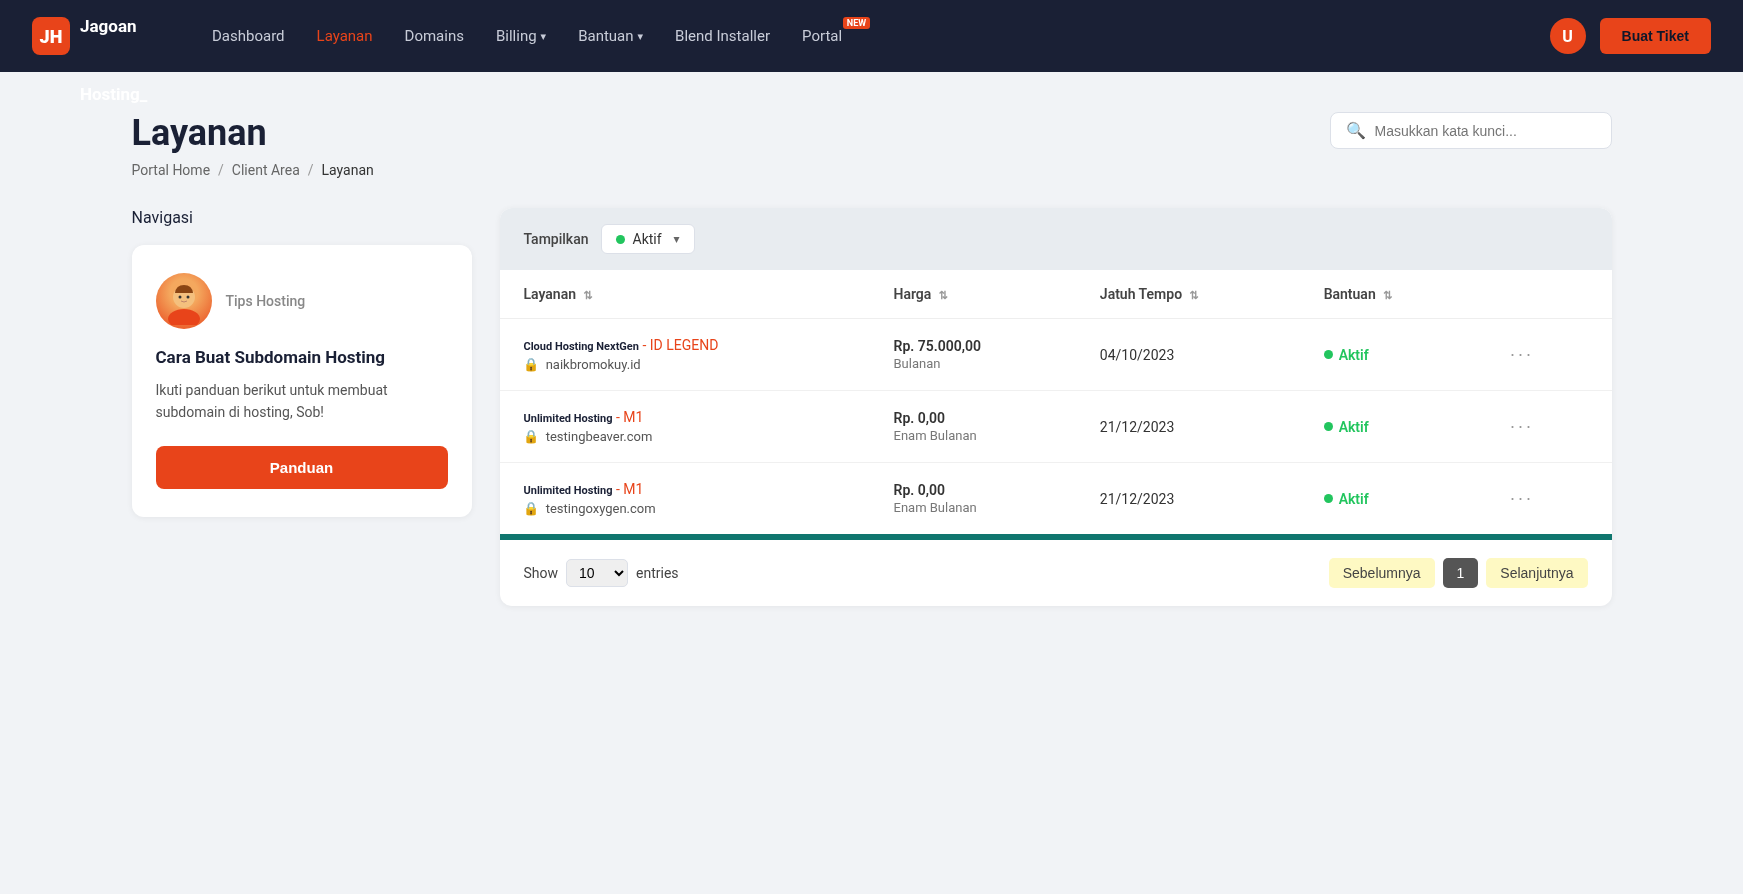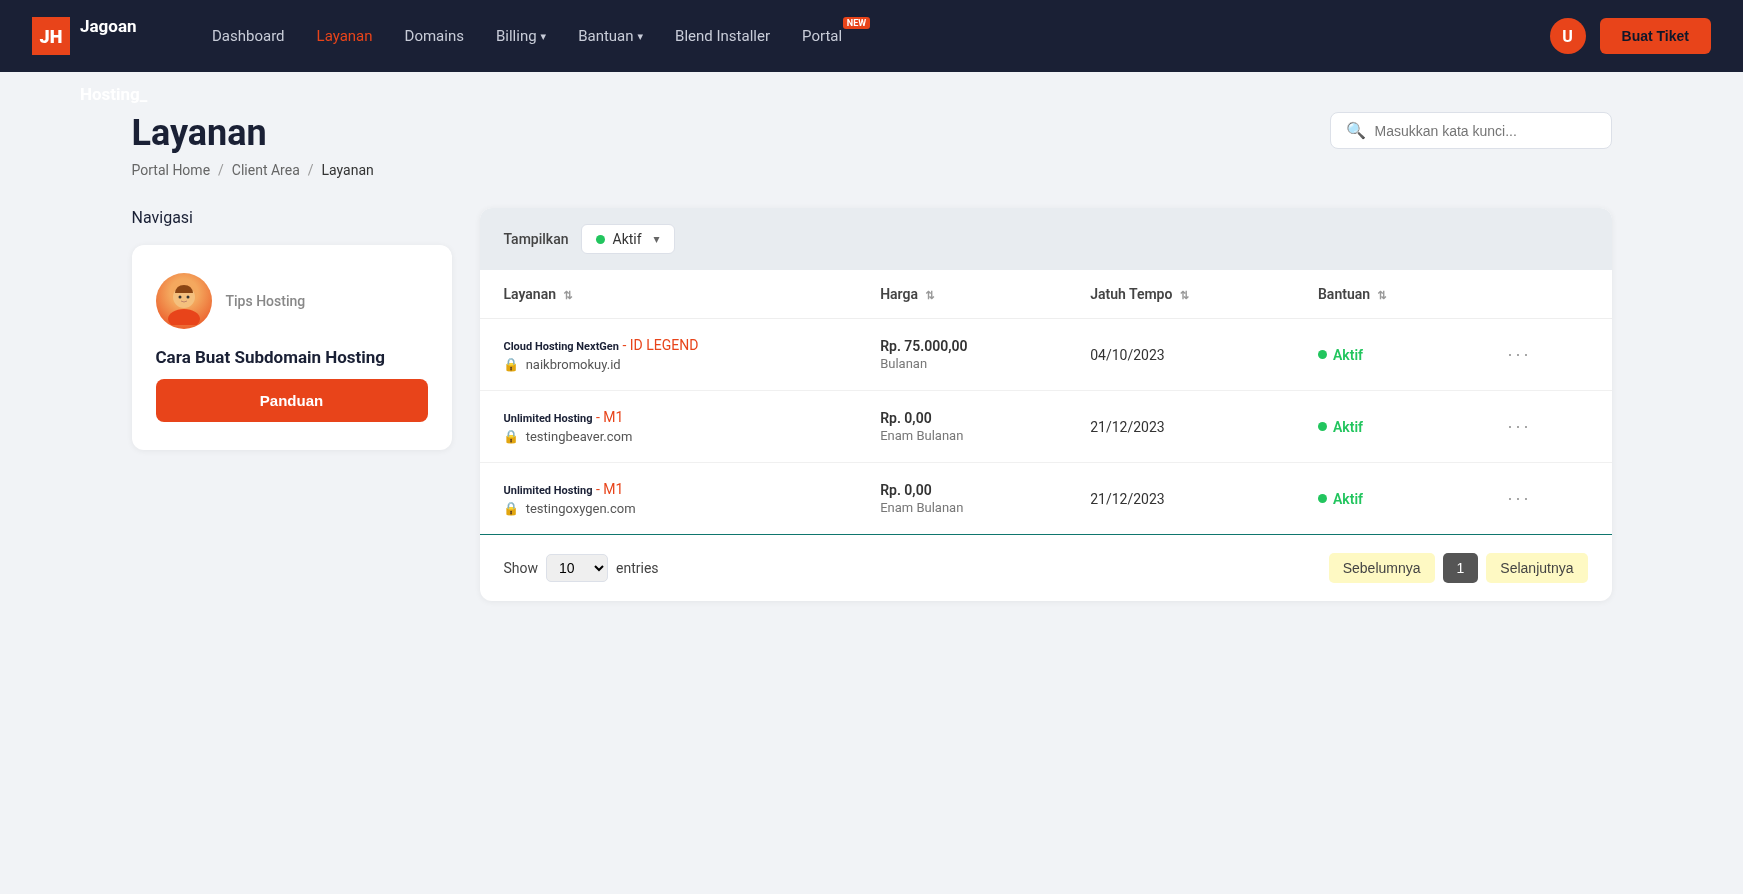--- a/index.html
+++ b/index.html
@@ -18,21 +18,21 @@
       display: flex;
       align-items: center;
       gap: 10px;
       color: white;
       font-weight: 700;
       font-size: 17px;
       min-width: 140px;
     }
     .brand-icon {
       background: #e8441a;
-      border-radius: 0;
+      border-radius: 8px;
       width: 38px;
       height: 38px;
       display: flex;
       align-items: center;
       justify-content: center;
       color: white;
       font-weight: 900;
       font-size: 18px;
     }
     .brand-text { line-height: 1.2; }
@@ -321,21 +321,21 @@
       letter-spacing: 2px;
       padding: 4px 8px;
     }
 
     
     .table-footer {
       padding: 18px 24px;
       display: flex;
       align-items: center;
       justify-content: space-between;
-      border-top: 1px solid #0f766e;
+      border-top: 6px solid #0f766e;
     }
     .show-entries {
       display: flex;
       align-items: center;
       gap: 8px;
       font-size: 14px;
       color: #444;
     }
     .entries-select {
       border: 1.5px solid #dce0e8;
@@ -431,20 +431,21 @@
                 <path d="M15 16 Q16 8 24 8 Q32 8 33 16" fill="#8B4513"></path>
                 <circle cx="20" cy="20" r="1.5" fill="#333"></circle>
                 <circle cx="28" cy="20" r="1.5" fill="#333"></circle>
                 <path d="M21 24 Q24 26 27 24" stroke="#c0846a" stroke-width="1" fill="none"></path>
               </svg>
             </div>
           </div>
           <span class="tips-label">Tips Hosting</span>
         </div>
         <div class="tips-card-title">Cara Buat Subdomain Hosting</div>
+        <div class="tips-card-desc">Ikuti panduan berikut untuk membuat subdomain di hosting, Sob!</div>
         <button class="btn-panduan">Panduan</button>
       </div>
     </div>
 
     <div class="table-area">
 
       <div class="table-toolbar">
         <span class="tampilkan-label">Tampilkan</span>
         <div class="status-filter">
           <span class="status-dot"></span>

